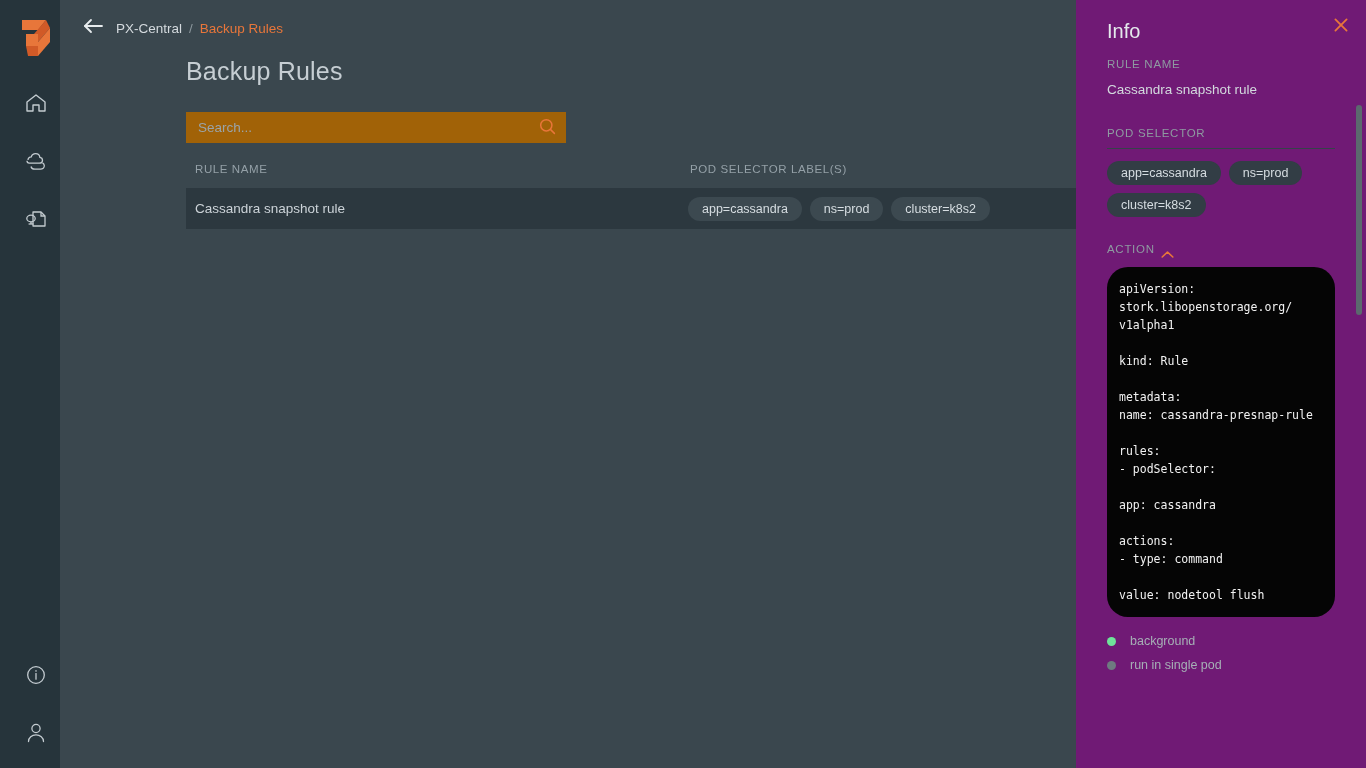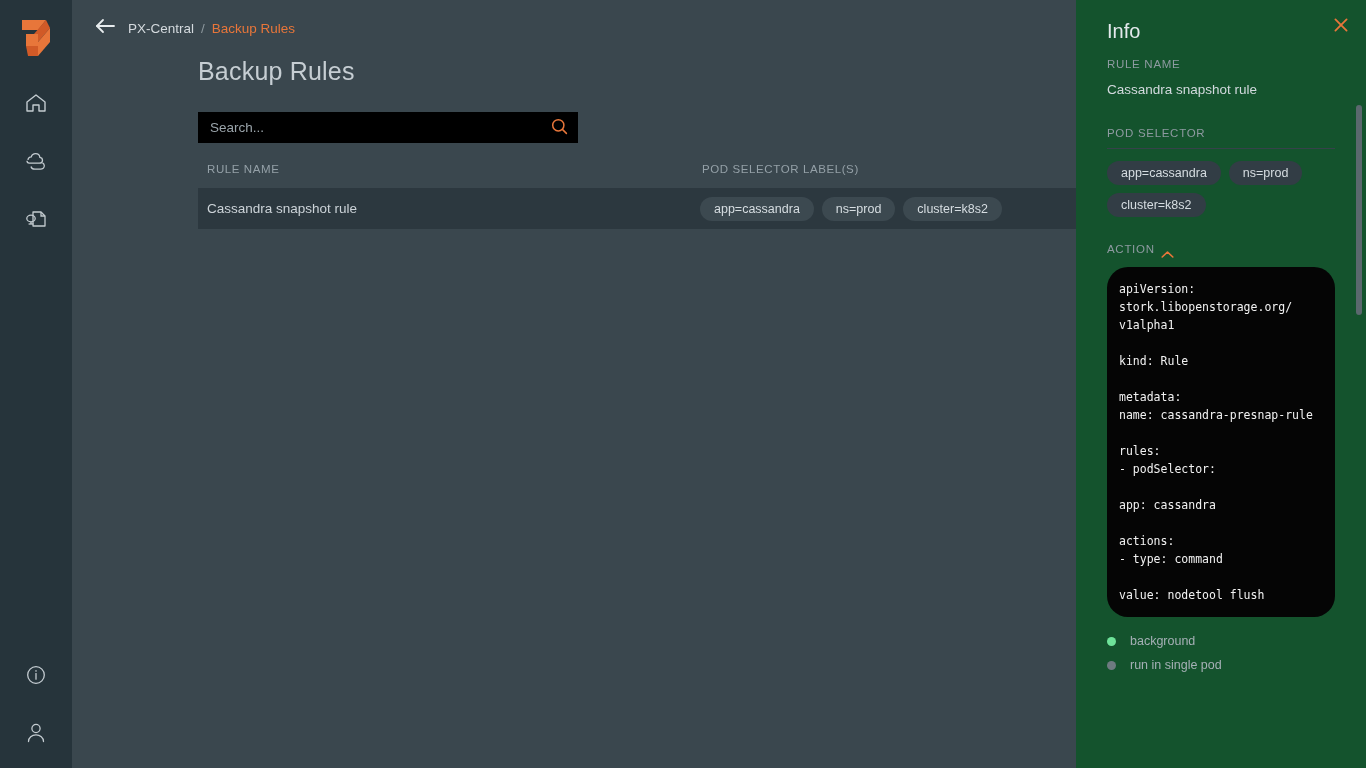--- a/index.html
+++ b/index.html
@@ -22,42 +22,42 @@
   .rail-bottom { position: absolute; bottom: 18px; left: 0; width: 72px;
                  display: flex; flex-direction: column; gap: 24px; align-items: center; }
   .rail-icon {
     width: 40px; height: 34px; display: flex; align-items: center; justify-content: center;
     cursor: pointer;
   }
   .rail-icon svg { display: block; }
 
   
   .main {
-    position: absolute; left: 72px; top: 0; right: 0; height: 768px;
+    position: absolute; left: 60px; top: 0; right: 0; height: 768px;
     background: #3a474e;
   }
   .crumbbar {
     position: absolute; left: 0; top: 0; width: 100%; height: 56px;
     display: flex; align-items: center; padding-left: 22px; gap: 12px;
   }
   .back-arrow { width: 22px; height: 22px; cursor: pointer; display: flex; align-items: center; }
   .crumbs { display: flex; align-items: center; gap: 7px; font-size: 13.5px; }
   .crumb-root { color: #d4dade; cursor: pointer; }
   .crumb-sep { color: #8c979d; }
   .crumb-cur { color: #e8763a; cursor: pointer; }
 
   .page-title {
     position: absolute; left: 126px; top: 57px;
     font-size: 25px; color: #c6ced3; font-weight: 400; letter-spacing: .2px;
   }
 
   .search-wrap {
     position: absolute; left: 126px; top: 112px;
     width: 380px; height: 31px;
-    background: #000000;
+    background: #a16207;
     display: flex; align-items: center;
   }
   .search-input {
     flex: 1; height: 100%; background: transparent; border: 0; outline: none;
     color: #cfd6da; font-size: 13.5px; padding: 0 12px;
     font-family: "Liberation Sans", sans-serif;
   }
   .search-input::placeholder { color: #9aa4aa; }
   .search-btn {
     width: 38px; height: 100%; display: flex; align-items: center; justify-content: center;
@@ -79,21 +79,21 @@
   .cell-name { width: 502px; padding-left: 9px; font-size: 13.5px; color: #ccd3d8; }
   .cell-labels { flex: 1; display: flex; align-items: center; gap: 8px; }
   .chip {
     background: #3c4950; color: #d6dde1; border-radius: 13px;
     font-size: 12.5px; padding: 5px 14px; white-space: nowrap;
   }
 
   
   .panel {
     position: absolute; right: 0; top: 0; width: 290px; height: 768px;
-    background: #14532d; overflow: hidden;
+    background: #701a75; overflow: hidden;
   }
   .panel-close {
     position: absolute; right: 16px; top: 16px; width: 18px; height: 18px;
     cursor: pointer;
   }
   .panel-title {
     position: absolute; left: 31px; top: 20px;
     font-size: 20px; color: #e4e9ec; font-weight: 400;
   }
   .panel-body { position: absolute; left: 0; top: 58px; width: 290px; }

